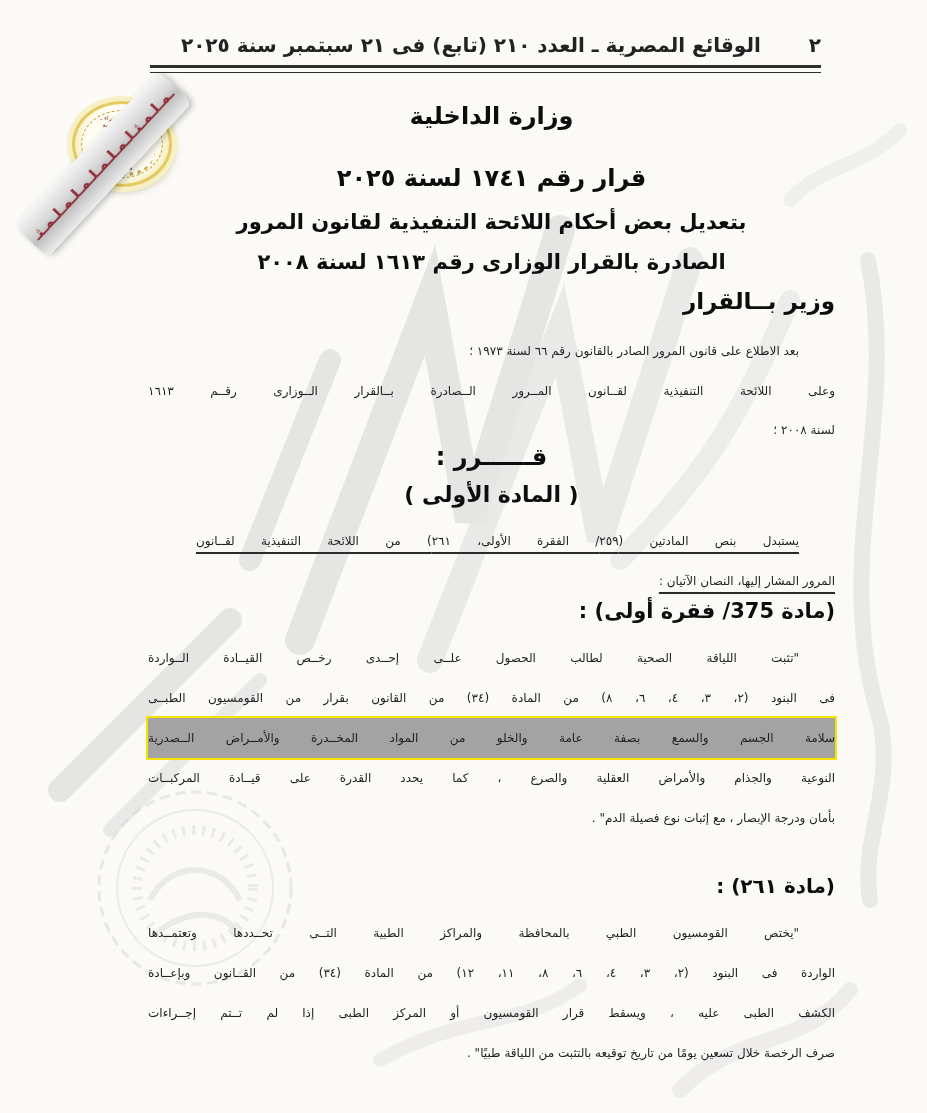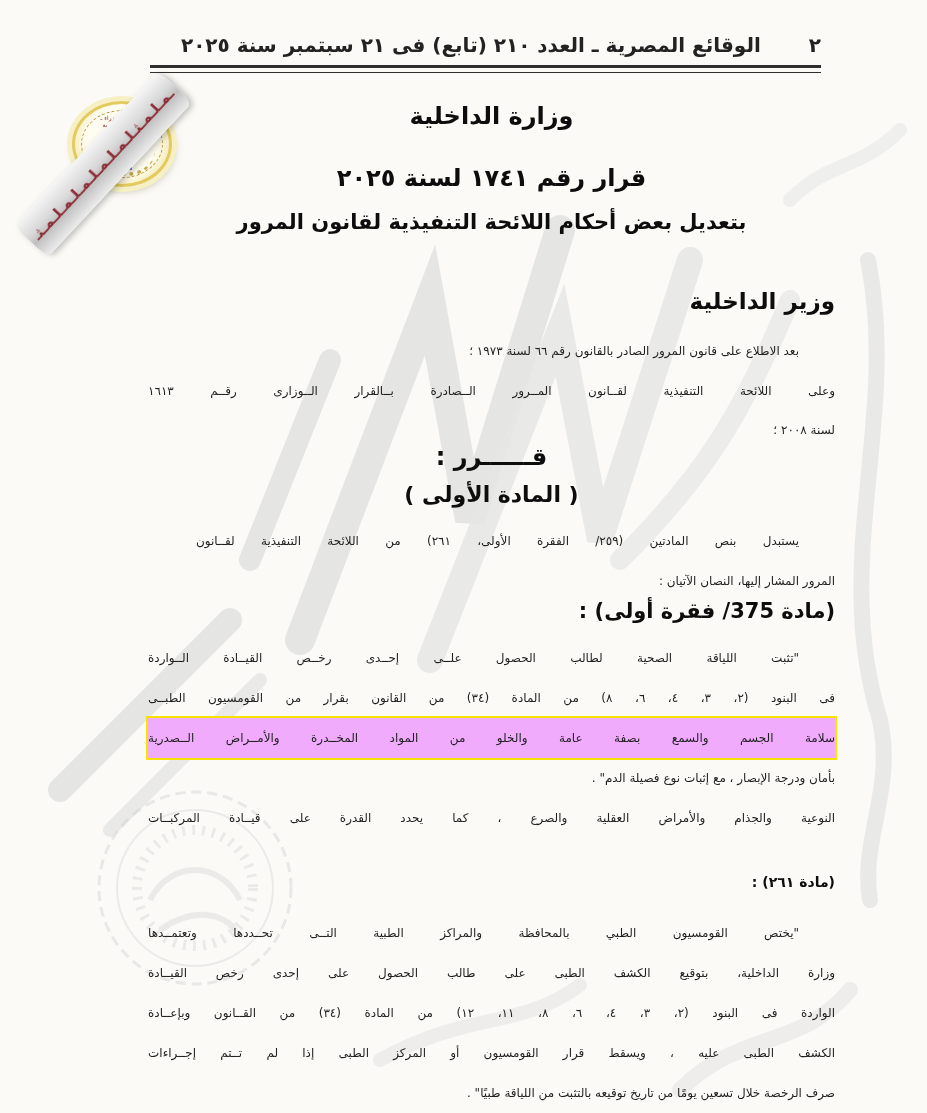--- a/index.html
+++ b/index.html
@@ -15,41 +15,41 @@
   #watermarks{z-index:0;pointer-events:none;}
   
   #content{position:absolute;left:148px;right:92px;top:0;bottom:0;z-index:2;}
   .abs{position:absolute;right:0;left:0;}
   .c{text-align:center;}
   .r{text-align:right;}
   .j{text-align:justify;text-align-last:justify;}
   .b{font-weight:bold;color:#0d0d0d;}
   .line{height:40px;line-height:40px;overflow:hidden;font-size:12px;}
   .indent{text-indent:36px;}
-  .ul{text-decoration-thickness:1.5px;text-underline-offset:7px;text-decoration-color:#2b2b2b;margin-left:48px;}
-  .hl{background:#f0abfc;box-shadow:0 0 0 2px #f6e400;}
+  .ul{text-decoration:underline;text-decoration-thickness:1.5px;text-underline-offset:7px;text-decoration-color:#2b2b2b;margin-left:48px;}
+  .hl{background:#a3a3a3;box-shadow:0 0 0 2px #f6e400;}
   
   #header-row{position:absolute;top:33px;right:14px;left:0;display:flex;gap:48px;align-items:baseline;font-size:20px;font-weight:bold;color:#222;}
   #rule{position:absolute;top:65px;right:14px;left:2px;height:4px;border-top:3px solid #2e2e2e;border-bottom:1px solid #2e2e2e;}
   
   #ministry{top:102px;font-size:24px;letter-spacing:-1px;}
   #decree-no{top:164px;font-size:24px;}
   #subtitle1{top:210px;font-size:21px;}
   #subtitle2{top:250px;font-size:21px;}
   #minister-heading{top:288px;font-size:23px;}
   #preamble-1{top:331px;}
   #preamble-2{top:371px;}
   #preamble-3{top:410px;}
   #decree-word{top:443px;font-size:24px;}
   #article-one{top:482px;font-size:22px;}
   #intro-1{top:521px;}
   #intro-2{top:561px;}
   #art259-heading{top:599px;font-size:21px;}
   #art259-body{top:638px;}
-  #art261-heading{top:874px;font-size:14px;}
+  #art261-heading{top:874px;font-size:20px;}
   #art261-body{top:913px;}
   
   #stamp{position:absolute;left:0;top:0;width:260px;height:400px;z-index:3;pointer-events:none;}
   #seal{
     position:absolute;left:72px;top:101px;width:94px;height:80px;border-radius:50%;
     background:radial-gradient(circle at 50% 45%, #fffdf2 55%, #f7edbc 75%, #f0df8e 100%);
     border:3px solid #e3cb5f;
     box-shadow:0 0 0 5px #f7f0c4, 2px 4px 8px rgba(120,110,60,.45);
   }
   #seal .inner{
@@ -125,42 +125,42 @@
 
   <div id="header-row">
     <span>٢</span>
     <span>الوقائع المصرية ـ العدد ٢١٠ (تابع) فى ٢١ سبتمبر سنة ٢٠٢٥</span>
   </div>
   <div id="rule"></div>
 
   <div id="ministry" class="abs c b">وزارة الداخلية</div>
   <div id="decree-no" class="abs c b">قرار رقم ١٧٤١ لسنة ٢٠٢٥</div>
   <div id="subtitle1" class="abs c b">بتعديل بعض أحكام اللائحة التنفيذية لقانون المرور</div>
+  <div id="subtitle2" class="abs c b">الصادرة بالقرار الوزارى رقم ١٦١٣ لسنة ٢٠٠٨</div>
 
-  <div id="minister-heading" class="abs r b">وزير الداخلية</div>
+  <div id="minister-heading" class="abs r b">وزير بــالقرار</div>
   <div id="preamble-1" class="abs line r indent">بعد الاطلاع على قانون المرور الصادر بالقانون رقم ٦٦ لسنة ١٩٧٣ ؛</div>
   <div id="preamble-2" class="abs line j">وعلى اللائحة التنفيذية لقــانون المــرور الــصادرة بــالقرار الــوزارى رقــم ١٦١٣</div>
   <div id="preamble-3" class="abs line r">لسنة ٢٠٠٨ ؛</div>
 
   <div id="decree-word" class="abs c b">قــــــرر :</div>
   <div id="article-one" class="abs c b">( المادة الأولى )</div>
   <div id="intro-1" class="abs line j ul indent">يستبدل بنص المادتين (٢٥٩/ الفقرة الأولى، ٢٦١) من اللائحة التنفيذية لقــانون</div>
   <div id="intro-2" class="abs line r ul">المرور المشار إليها، النصان الآتيان :</div>
 
   <div id="art259-heading" class="abs r b">(مادة 375/ فقرة أولى) :</div>
   <div id="art259-body" class="abs">
     <div class="line j indent">"تثبت اللياقة الصحية لطالب الحصول علــى إحــدى رخــص القيــادة الــواردة</div>
     <div class="line j">فى البنود (٢، ٣، ٤، ٦، ٨) من المادة (٣٤) من القانون بقرار من القومسيون الطبــى</div>
     <div class="line j hl">سلامة الجسم والسمع بصفة عامة والخلو من المواد المخــدرة والأمــراض الــصدرية</div>
+    <div class="line j">النوعية والجذام والأمراض العقلية والصرع ، كما يحدد القدرة على قيــادة المركبــات</div>
     <div class="line r">بأمان ودرجة الإبصار ، مع إثبات نوع فصيلة الدم" .</div>
-    <div class="line j">النوعية والجذام والأمراض العقلية والصرع ، كما يحدد القدرة على قيــادة المركبــات</div>
   </div>
 
   <div id="art261-heading" class="abs r b">(مادة ٢٦١) :</div>
   <div id="art261-body" class="abs">
     <div class="line j indent">"يختص القومسيون الطبي بالمحافظة والمراكز الطبية التــى تحــددها وتعتمــدها</div>
-    <div class="line j">وزارة الداخلية، بتوقيع الكشف الطبى على طالب الحصول على إحدى رخص القيــادة</div>
     <div class="line j">الواردة فى البنود (٢، ٣، ٤، ٦، ٨، ١١، ١٢) من المادة (٣٤) من القــانون وبإعــادة</div>
     <div class="line j">الكشف الطبى عليه ، ويسقط قرار القومسيون أو المركز الطبى إذا لم تــتم إجــراءات</div>
     <div class="line r">صرف الرخصة خلال تسعين يومًا من تاريخ توقيعه بالتثبت من اللياقة طبيًا" .</div>
   </div>
 
 </div>
 
 </body></html>

